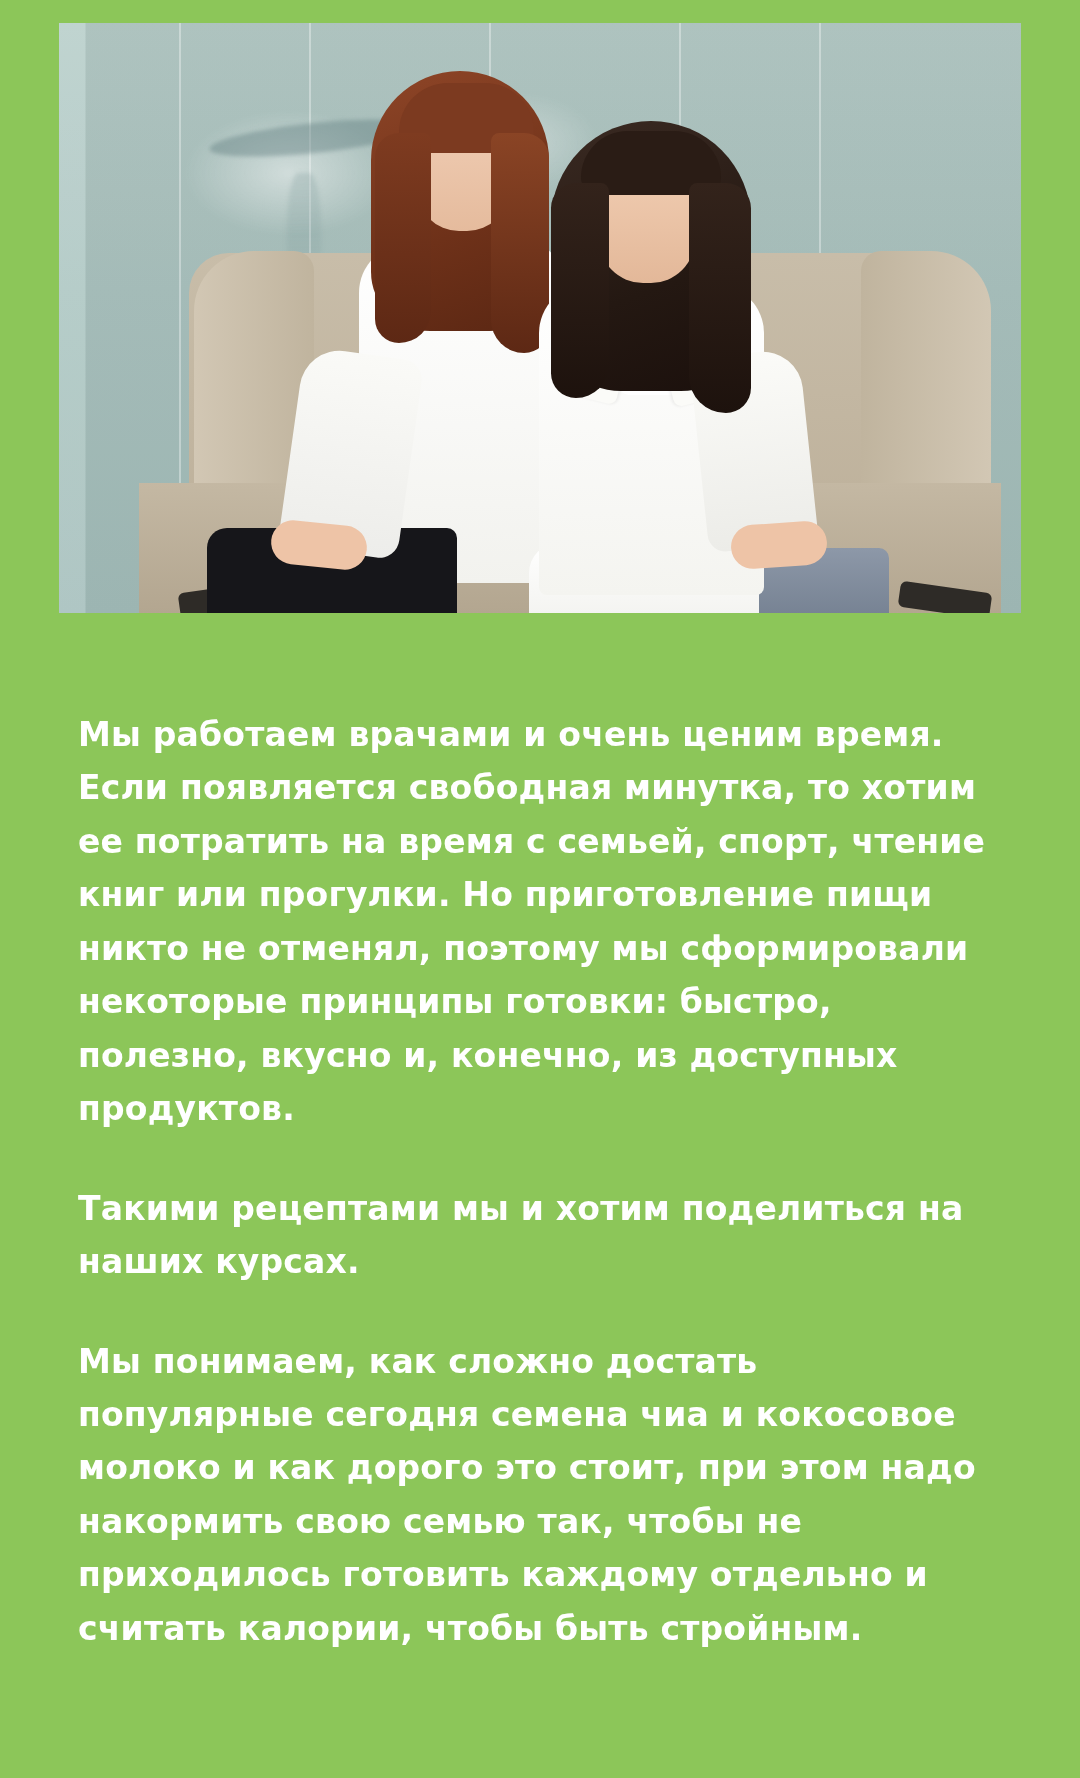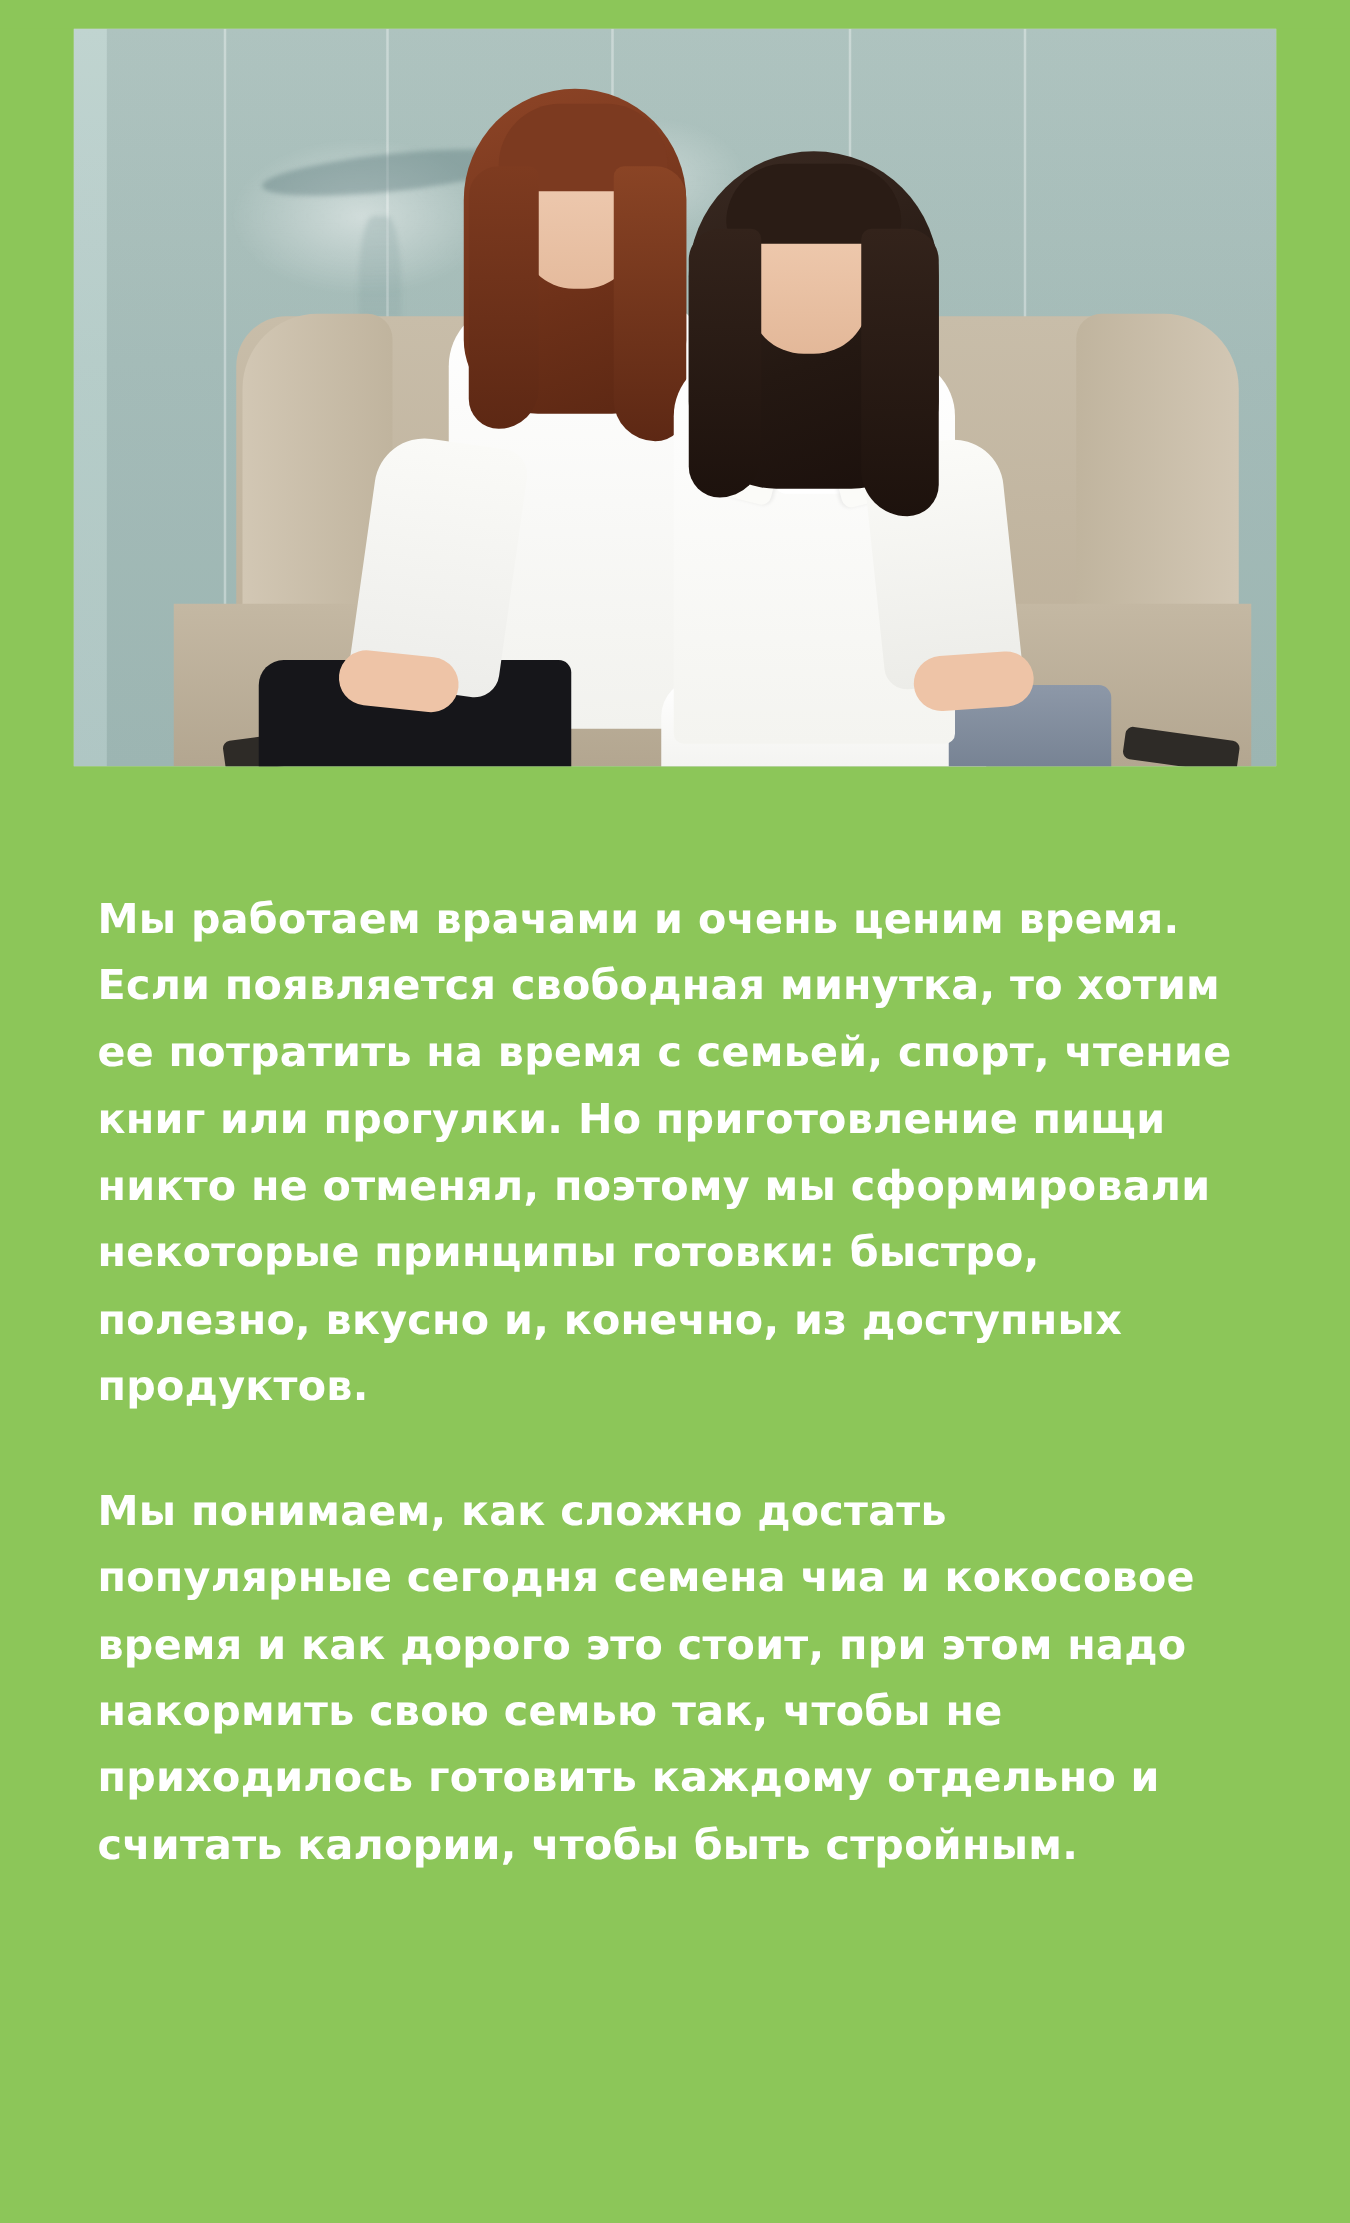--- a/index.html
+++ b/index.html
@@ -363,16 +363,17 @@
       <div class="p2-hair"></div>
       <div class="p2-face"></div>
       <div class="p2-hair-front"></div>
       <div class="p2-hair-side"></div>
       <div class="p2-hair-side2"></div>
     </div>
   </div>
 
   <div class="content">
     <p class="para">Мы работаем врачами и очень ценим время. Если появляется свободная минутка, то хотим ее потратить на время с семьей, спорт, чтение книг или прогулки. Но приготовление пищи никто не отменял, поэтому мы сформировали некоторые принципы готовки: быстро, полезно, вкусно и, конечно, из доступных продуктов.</p>
-    <p class="para">Мы понимаем, как сложно достать популярные сегодня семена чиа и кокосовое время и как дорого это стоит, при этом надо накормить свою семью так, чтобы не приходилось готовить каждому отдельно и считать калории, чтобы быть стройным.</p>
+    <p class="para">Такими рецептами мы и хотим поделиться на наших курсах.</p>
+    <p class="para">Мы понимаем, как сложно достать популярные сегодня семена чиа и кокосовое молоко и как дорого это стоит, при этом надо накормить свою семью так, чтобы не приходилось готовить каждому отдельно и считать калории, чтобы быть стройным.</p>
   </div>
 
 </div>
 
 </body></html>

